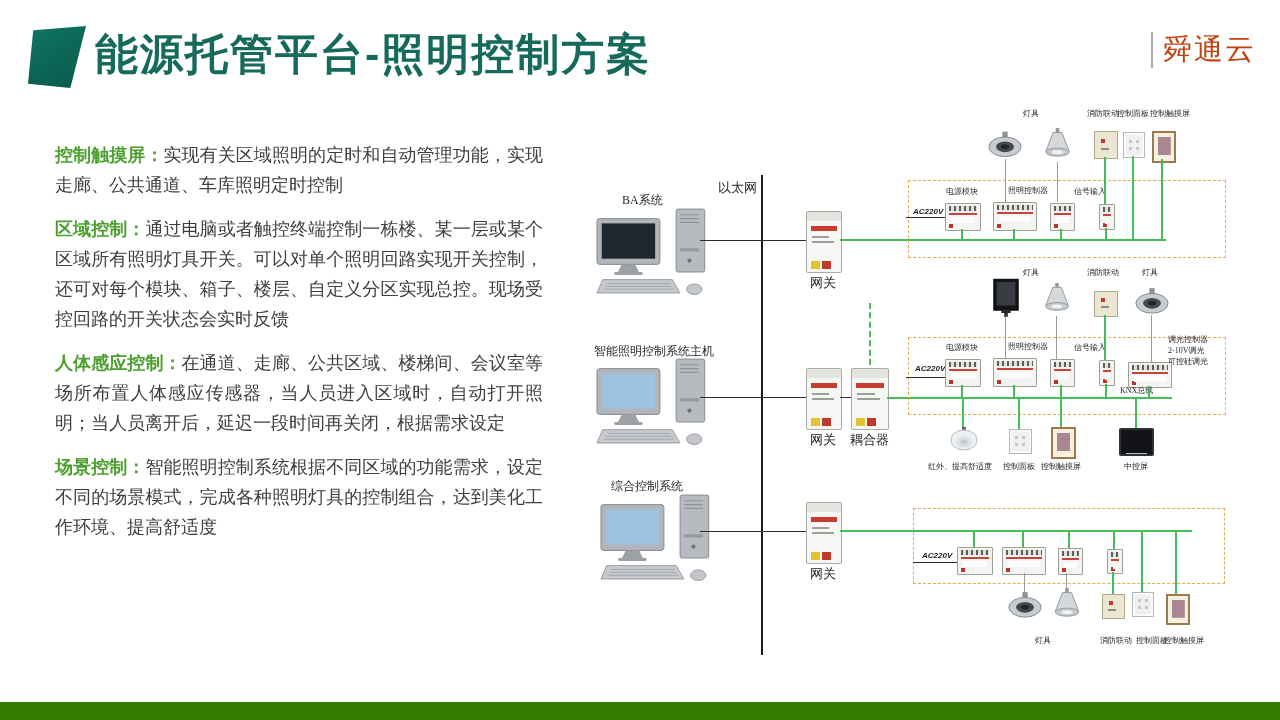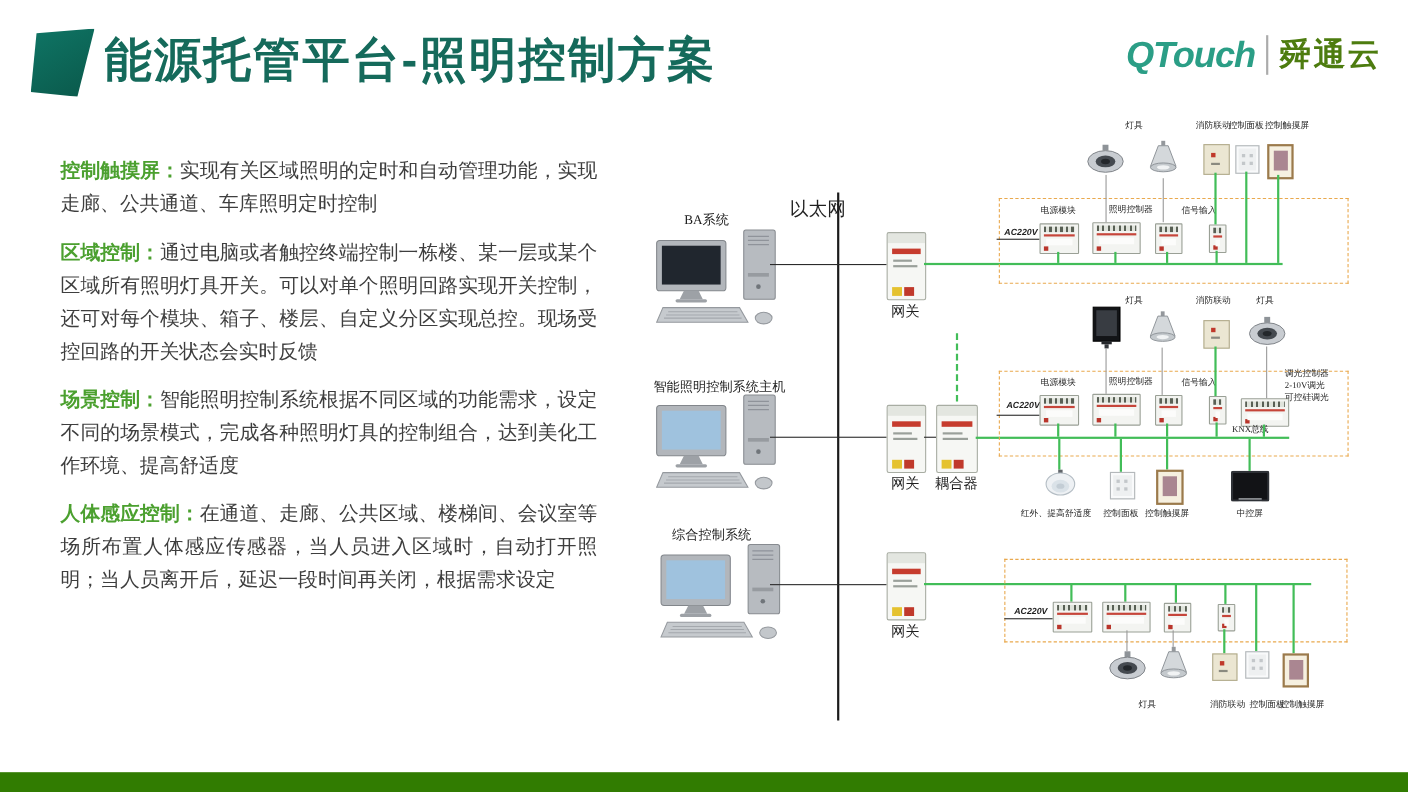--- a/index.html
+++ b/index.html
@@ -9,31 +9,31 @@
 
   
   .tshape{position:absolute;left:28px;top:26px;width:58px;height:62px;
           background:linear-gradient(150deg,#0f7565,#0a584a);
           clip-path:polygon(9% 7%,100% 0,73% 100%,0 93%);}
   .title{position:absolute;left:95px;top:26px;font-size:43px;font-weight:800;
          color:#156a5b;letter-spacing:2px;white-space:nowrap;}
   .logo{position:absolute;right:24px;top:30px;display:flex;align-items:center;gap:10px;}
   .logo .qt{font-size:33px;font-weight:800;font-style:italic;color:#2b9e86;letter-spacing:-1px;}
   .logo .sep{width:2px;height:36px;background:#ababab;}
-  .logo .cn{font-size:29px;font-weight:700;color:#4d7c0f;letter-spacing:2px;}
+  .logo .cn{font-size:29px;font-weight:400;color:#c2410c;letter-spacing:2px;}
 
   
   .bullets{position:absolute;left:55px;top:140px;width:488px;}
   .bullet{margin:0 0 14px 0;font-size:18px;line-height:30px;color:#3e3e3e;text-align:justify;}
   .kw{color:#4ba02f;font-weight:bold;}
 
   
   .lbl{position:absolute;font-family:"Liberation Serif","DejaVu Serif",serif;
        color:#1f1f1f;white-space:nowrap;line-height:1.1;}
-  .s8{font-size:8px}.s11{font-size:17px}.s12{font-size:12px}.s13{font-size:13px}
+  .s8{font-size:8px}.s11{font-size:13px}.s12{font-size:12px}.s13{font-size:13px}
   .ac{position:absolute;font:italic bold 8px "Liberation Sans","DejaVu Sans",sans-serif;color:#222;white-space:nowrap;}
   .hl{position:absolute;height:1px;background:#2b2b2b;}
   .vl{position:absolute;width:1px;background:#9a9a9a;}
   .ghl{position:absolute;height:2px;background:#42bd58;}
   .gvl{position:absolute;width:2px;background:#42bd58;}
   .gdash{position:absolute;width:0;border-left:2px dashed #42bd58;}
   .dbox{position:absolute;border:1px dashed #e9a94e;}
   .dev{position:absolute;overflow:visible;}
   .pc{position:absolute;width:124px;height:88px;color:#20262e;}
   .pc.blue{color:#9fc2de;}
@@ -122,30 +122,29 @@
       <ellipse cx="14" cy="15" rx="3.6" ry="2.4" fill="#c3cdd5"></ellipse>
     </g>
   </defs>
 </svg>
 
 <div class="slide">
 
   <div class="tshape"></div>
   <div class="title">能源托管平台-照明控制方案</div>
   <div class="logo">
-    <span class="qt">QTouch</span>
     <span class="sep"></span>
     <span class="cn">舜通云</span>
   </div>
 
   <div class="bullets">
     <p class="bullet"><span class="kw">控制触摸屏：</span><span>实现有关区域照明的定时和自动管理功能，实现走廊、公共通道、车库照明定时控制</span></p>
     <p class="bullet"><span class="kw">区域控制：</span><span>通过电脑或者触控终端控制一栋楼、某一层或某个区域所有照明灯具开关。可以对单个照明回路实现开关控制，还可对每个模块、箱子、楼层、自定义分区实现总控。现场受控回路的开关状态会实时反馈</span></p>
+    <p class="bullet"><span class="kw">人体感应控制：</span><span>在通道、走廊、公共区域、楼梯间、会议室等场所布置人体感应传感器，当人员进入区域时，自动打开照明；当人员离开后，延迟一段时间再关闭，根据需求设定</span></p>
     <p class="bullet"><span class="kw">场景控制：</span><span>智能照明控制系统根据不同区域的功能需求，设定不同的场景模式，完成各种照明灯具的控制组合，达到美化工作环境、提高舒适度</span></p>
-    <p class="bullet"><span class="kw">人体感应控制：</span><span>在通道、走廊、公共区域、楼梯间、会议室等场所布置人体感应传感器，当人员进入区域时，自动打开照明；当人员离开后，延迟一段时间再关闭，根据需求设定</span></p>
   </div>
 
   <div class="abs" style="left:0;top:0;width:1280px;height:720px">
 
     <div class="abs" style="left:761px;top:175px;width:2px;height:480px;background:#1b1b1b"></div>
     <span class="lbl s11" style="left:718px;top:181px">以太网</span>
 
     <span class="lbl s12" style="left:622px;top:194px">BA系统</span>
     <svg class="pc" style="left:596px;top:208px" viewBox="0 0 130 92">
         <use href="#sym-pc" xlink:href="#sym-pc"></use>

